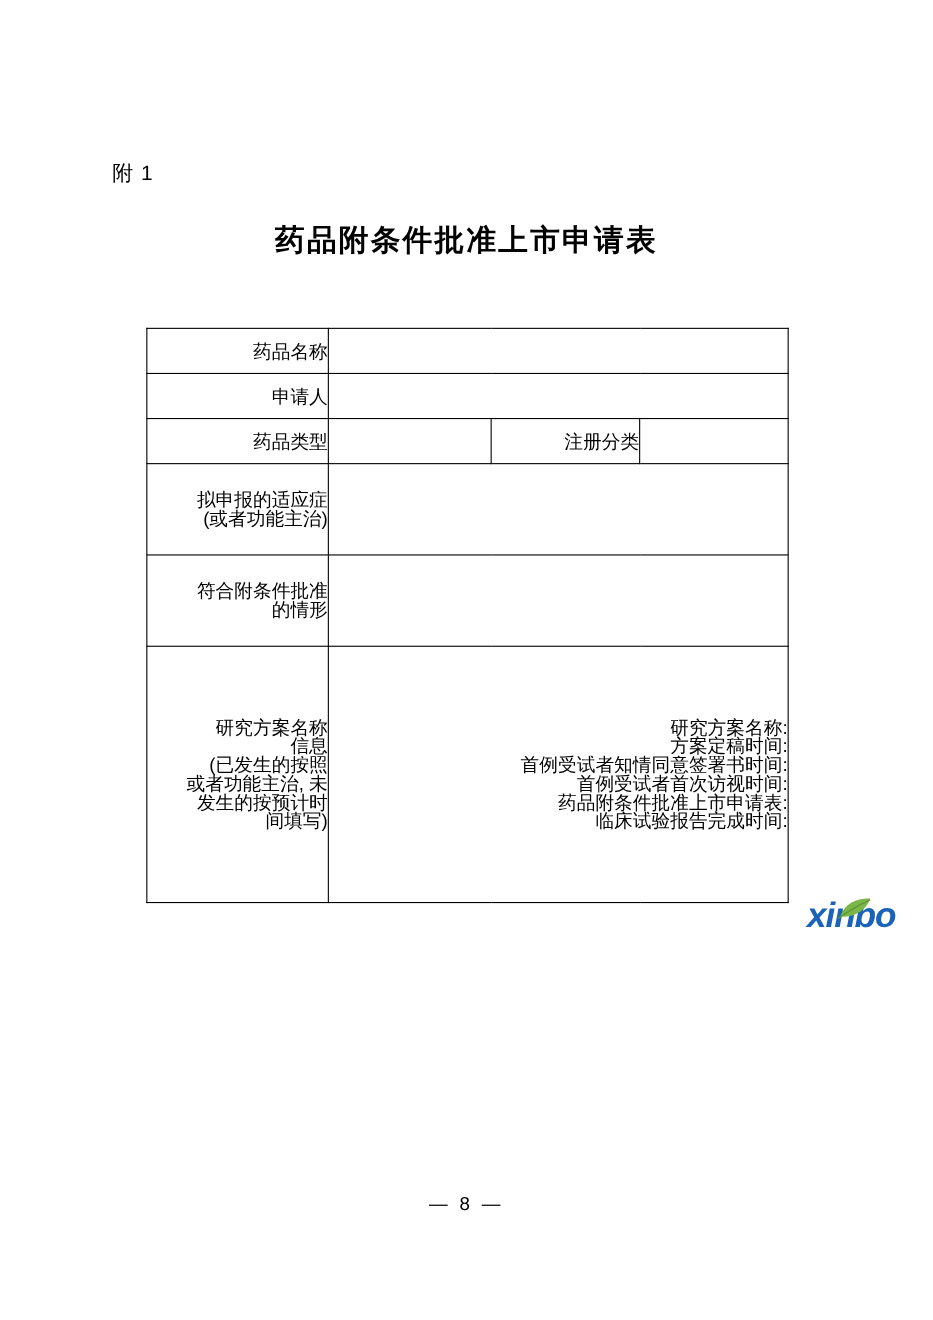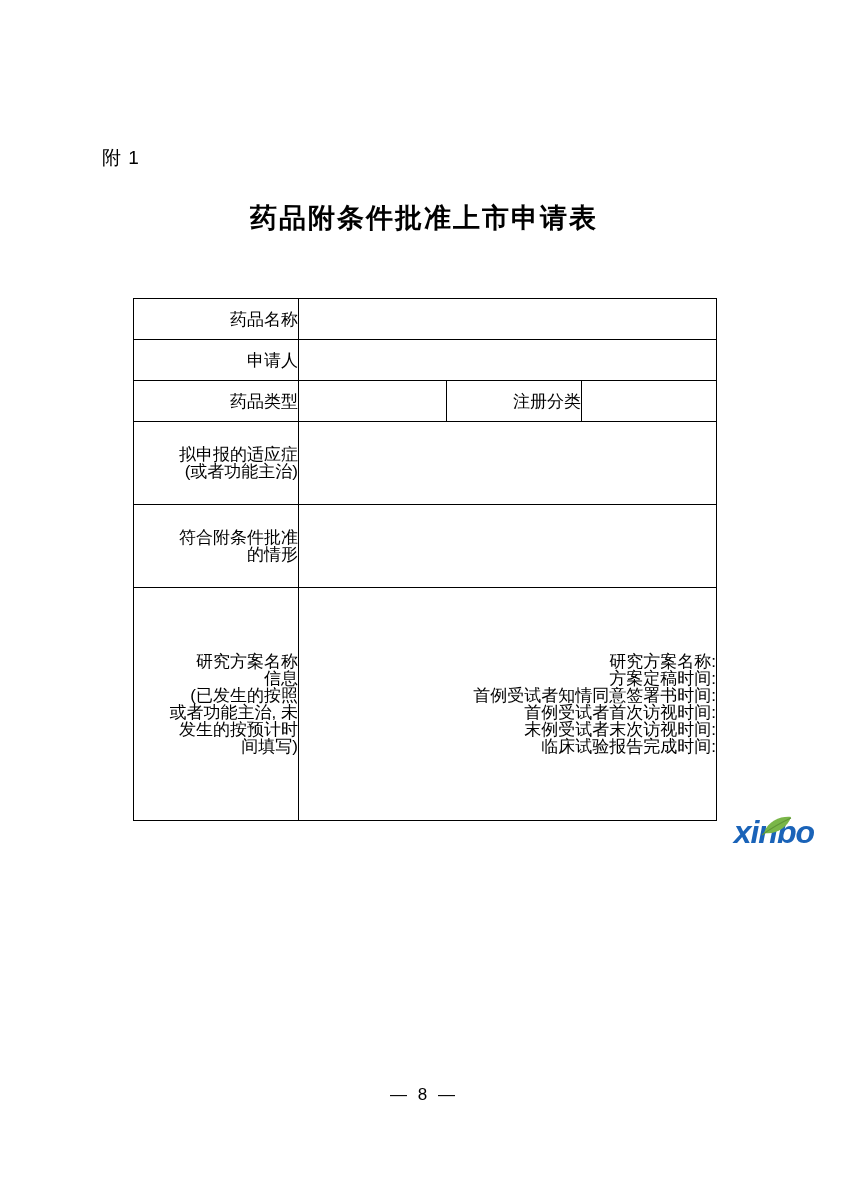--- a/index.html
+++ b/index.html
@@ -164,21 +164,21 @@
           <div>(已发生的按照</div>
           <div>或者功能主治, 未</div>
           <div>发生的按预计时</div>
           <div>间填写)</div>
         </td>
         <td class="key-info-cell" colspan="3">
           <div>研究方案名称:</div>
           <div>方案定稿时间:</div>
           <div>首例受试者知情同意签署书时间:</div>
           <div>首例受试者首次访视时间:</div>
-          <div>末例受试者末次访视时间:</div>
+          <div>药品附条件批准上市申请表:</div>
           <div>临床试验报告完成时间:</div>
         </td>
       </tr>
     </tbody>
   </table>
 
   <div class="page-number">— 8 —</div>
 
   <div class="watermark">
     <span class="wm-leaf">

